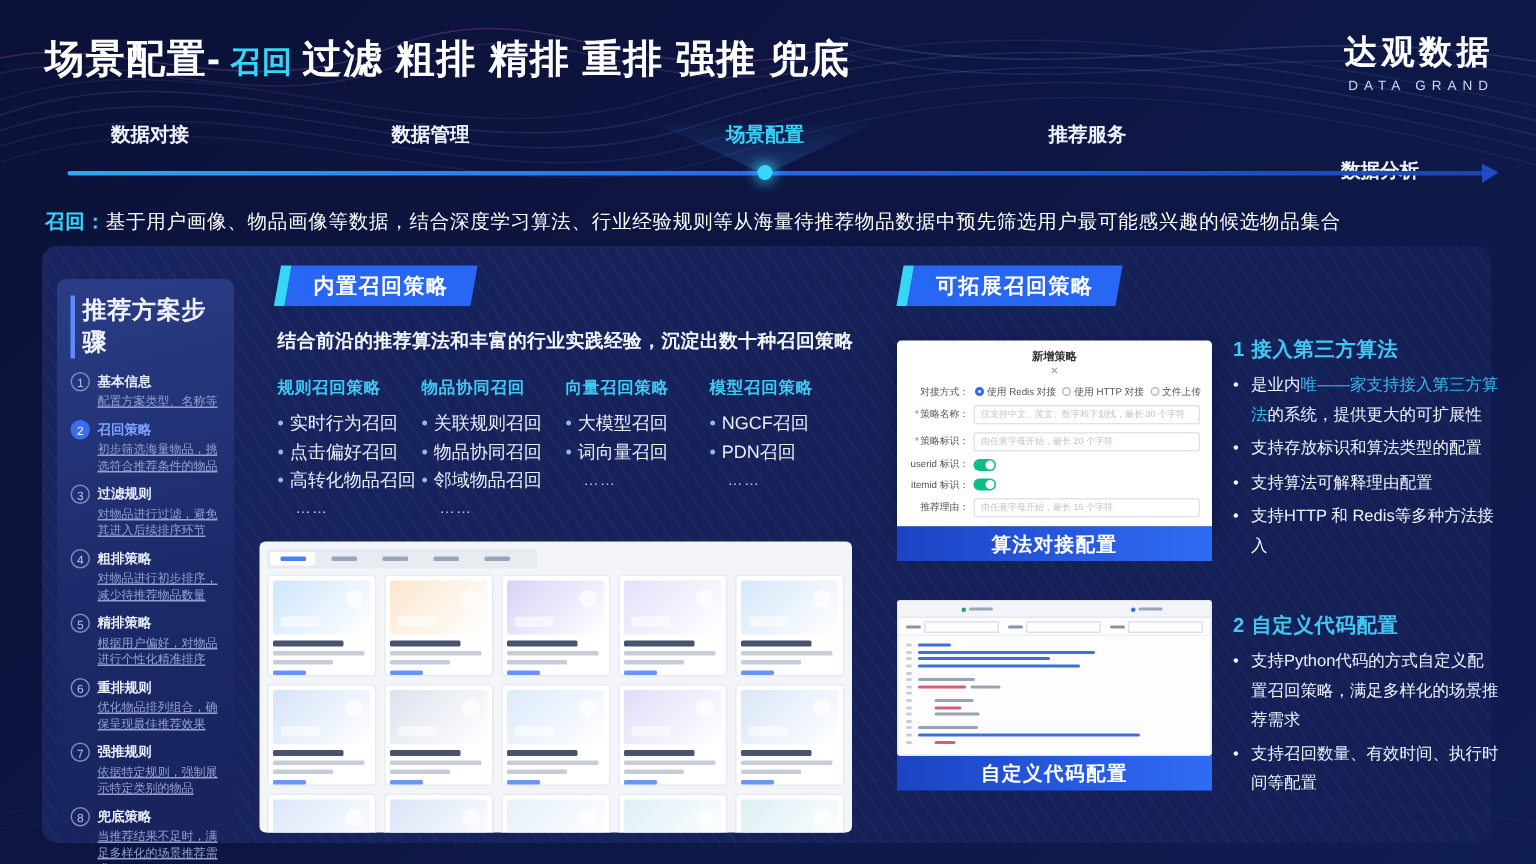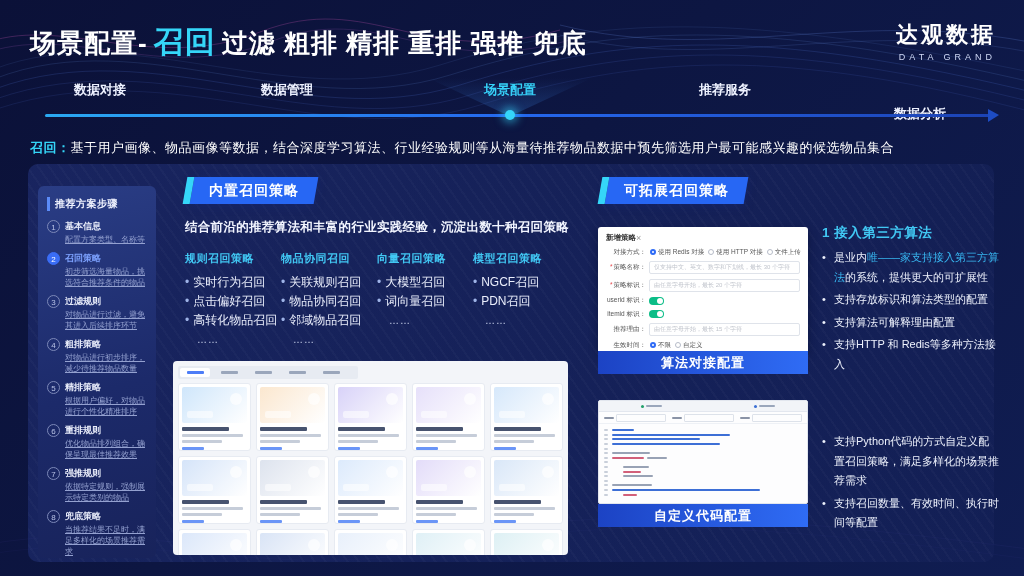--- a/index.html
+++ b/index.html
@@ -4,21 +4,21 @@
 <style>
   html,body{margin:0;padding:0;background:#060b28;}
   .page{position:relative;width:1024px;height:576px;overflow:hidden;
     font-family:"Liberation Sans","DejaVu Sans",sans-serif;
     background:linear-gradient(135deg,#0b1138 0%,#0d1642 45%,#101d52 100%);color:#fff;}
   .waves{position:absolute;left:0;top:0;width:1024px;height:190px;pointer-events:none;}
   .waves2{position:absolute;left:0;bottom:0;width:1024px;height:120px;pointer-events:none;opacity:.6;}
 
   
   .title{position:absolute;left:30px;top:22px;font-size:26px;font-weight:bold;letter-spacing:1px;white-space:nowrap;}
-  .title .hl{color:#35d6f8;font-size:30px;margin:10px 6px;}
+  .title .hl{color:#35d6f8;font-size:20px;margin:10px 6px;}
   .logo{position:absolute;right:28px;top:20px;text-align:right;}
   .logo .cn{font-size:22px;font-weight:bold;letter-spacing:3px;}
   .logo .en{font-size:9px;letter-spacing:4px;color:#cfd8f5;margin-top:2px;}
 
   
   .step-label{position:absolute;top:81px;transform:translateX(-50%);font-size:13px;font-weight:bold;color:#eef2ff;cursor:pointer;}
   .step-label.active{color:#35d6f8;}
   .beam{position:absolute;left:428px;top:78px;width:164px;height:36px;
     background:linear-gradient(180deg,rgba(70,140,240,0),rgba(62,140,240,.25));
     clip-path:polygon(0 0,100% 0,53% 100%,47% 100%);}
@@ -35,21 +35,21 @@
 
   
   .panel{position:absolute;left:28px;top:164px;width:966px;height:398px;border-radius:10px;
     background:linear-gradient(115deg,rgba(44,63,150,.40),rgba(26,38,96,.30));}
   .panel::after{content:'';position:absolute;inset:0;border-radius:10px;
     background:repeating-linear-gradient(55deg,rgba(255,255,255,.022) 0 2px,transparent 2px 9px);}
 
   
   .sidebar{position:absolute;left:38px;top:186px;width:118px;height:372px;border-radius:6px;
     background:linear-gradient(165deg,#2a3d85 0%,#1c2a6a 55%,#18235b 100%);padding:11px 9px;box-sizing:border-box;z-index:2;}
-  .sidebar h3{margin:0 0 9px 0;font-size:10px;letter-spacing:.5px;border-left:3px solid #5b8bf8;padding-left:5px;color:#f0f3ff;}
+  .sidebar h3{margin:0 0 9px 0;font-size:16px;letter-spacing:.5px;border-left:3px solid #5b8bf8;padding-left:5px;color:#f0f3ff;}
   .sstep{display:flex;margin-bottom:7px;cursor:pointer;}
   .sstep .num{flex:0 0 13px;width:13px;height:13px;border-radius:50%;border:1px solid #7c88b8;
     font-size:8px;line-height:13px;text-align:center;color:#b9c3e6;box-sizing:border-box;margin-right:5px;background:transparent;}
   .sstep.active .num{background:#3a6df6;border-color:#3a6df6;color:#fff;}
   .sstep .tt{font-size:9px;font-weight:bold;color:#e8ecfa;line-height:12px;}
   .sstep.active .tt{color:#7da2ff;}
   .sstep .dd{font-size:8px;color:#94a1d0;line-height:11px;margin-top:2px;text-decoration:underline;}
 
   
   .badge{position:absolute;height:27px;line-height:27px;background:#2767f4;color:#fff;font-size:14px;
@@ -82,21 +82,21 @@
   .gcard .ill::after{content:'';position:absolute;right:5px;top:6px;width:12px;height:12px;border-radius:50%;background:rgba(255,255,255,.65);}
   .gcard .ill::before{content:'';position:absolute;left:5px;bottom:5px;width:26px;height:7px;border-radius:2px;background:rgba(255,255,255,.55);}
   .gcard .t{margin-top:4px;height:4px;width:72%;background:#47536f;border-radius:1px;}
   .gcard .d1{margin-top:3px;height:3px;width:94%;background:#c6cdd9;border-radius:1px;}
   .gcard .d2{margin-top:3px;height:3px;width:62%;background:#c6cdd9;border-radius:1px;}
   .gcard .lk{margin-top:4px;height:3px;width:34%;background:#6a95f7;border-radius:1px;}
 
   
   .modal{position:absolute;left:598px;top:227px;width:210px;height:124px;background:#fff;border-radius:3px 3px 0 0;
     padding:6px 8px;box-sizing:border-box;color:#555;z-index:2;box-shadow:0 3px 10px rgba(5,12,40,.45);}
-  .m-head{display:flex;justify-content:flex-start;align-items:center;}
+  .m-head{display:flex;justify-content:flex-start;align-items:center;flex-direction:column;}
   .m-title{font-size:7.5px;font-weight:bold;color:#333;}
   .m-close{font-size:9px;color:#999;cursor:pointer;line-height:9px;}
   .m-row{display:flex;align-items:center;margin-top:4.5px;font-size:6.5px;}
   .m-label{flex:0 0 40px;text-align:right;color:#555;white-space:nowrap;}
   .m-label .star{color:#e5484d;margin-right:1px;}
   .m-input{flex:1;height:11px;border:1px solid #dfe3ea;border-radius:2px;margin-left:3px;
     display:flex;align-items:center;padding:0 4px;color:#c0c4cc;font-size:6px;white-space:nowrap;overflow:hidden;cursor:text;}
   .radio{display:flex;align-items:center;margin-left:4px;cursor:pointer;white-space:nowrap;}
   .radio .rb{width:6px;height:6px;border-radius:50%;border:1px solid #b6bcc8;box-sizing:border-box;margin-right:2px;background:#fff;}
   .radio.sel .rb{border:2px solid #2e6bf6;}
@@ -527,20 +527,21 @@
       </div>
       <div class="sb">
         <span class="dot">•</span>
         <span class="tx">支持算法可解释理由配置</span>
       </div>
       <div class="sb">
         <span class="dot">•</span>
         <span class="tx">支持HTTP 和 Redis等多种方法接入</span>
       </div>
     </div>
+  <div class="sec-title" id="sec2-title">2 自定义代码配置</div>
   <div class="sec-list" id="sec2-list">
       <div class="sb">
         <span class="dot">•</span>
         <span class="tx">支持Python代码的方式自定义配置召回策略，满足多样化的场景推荐需求</span>
       </div>
       <div class="sb">
         <span class="dot">•</span>
         <span class="tx">支持召回数量、有效时间、执行时间等配置</span>
       </div>
     </div>

